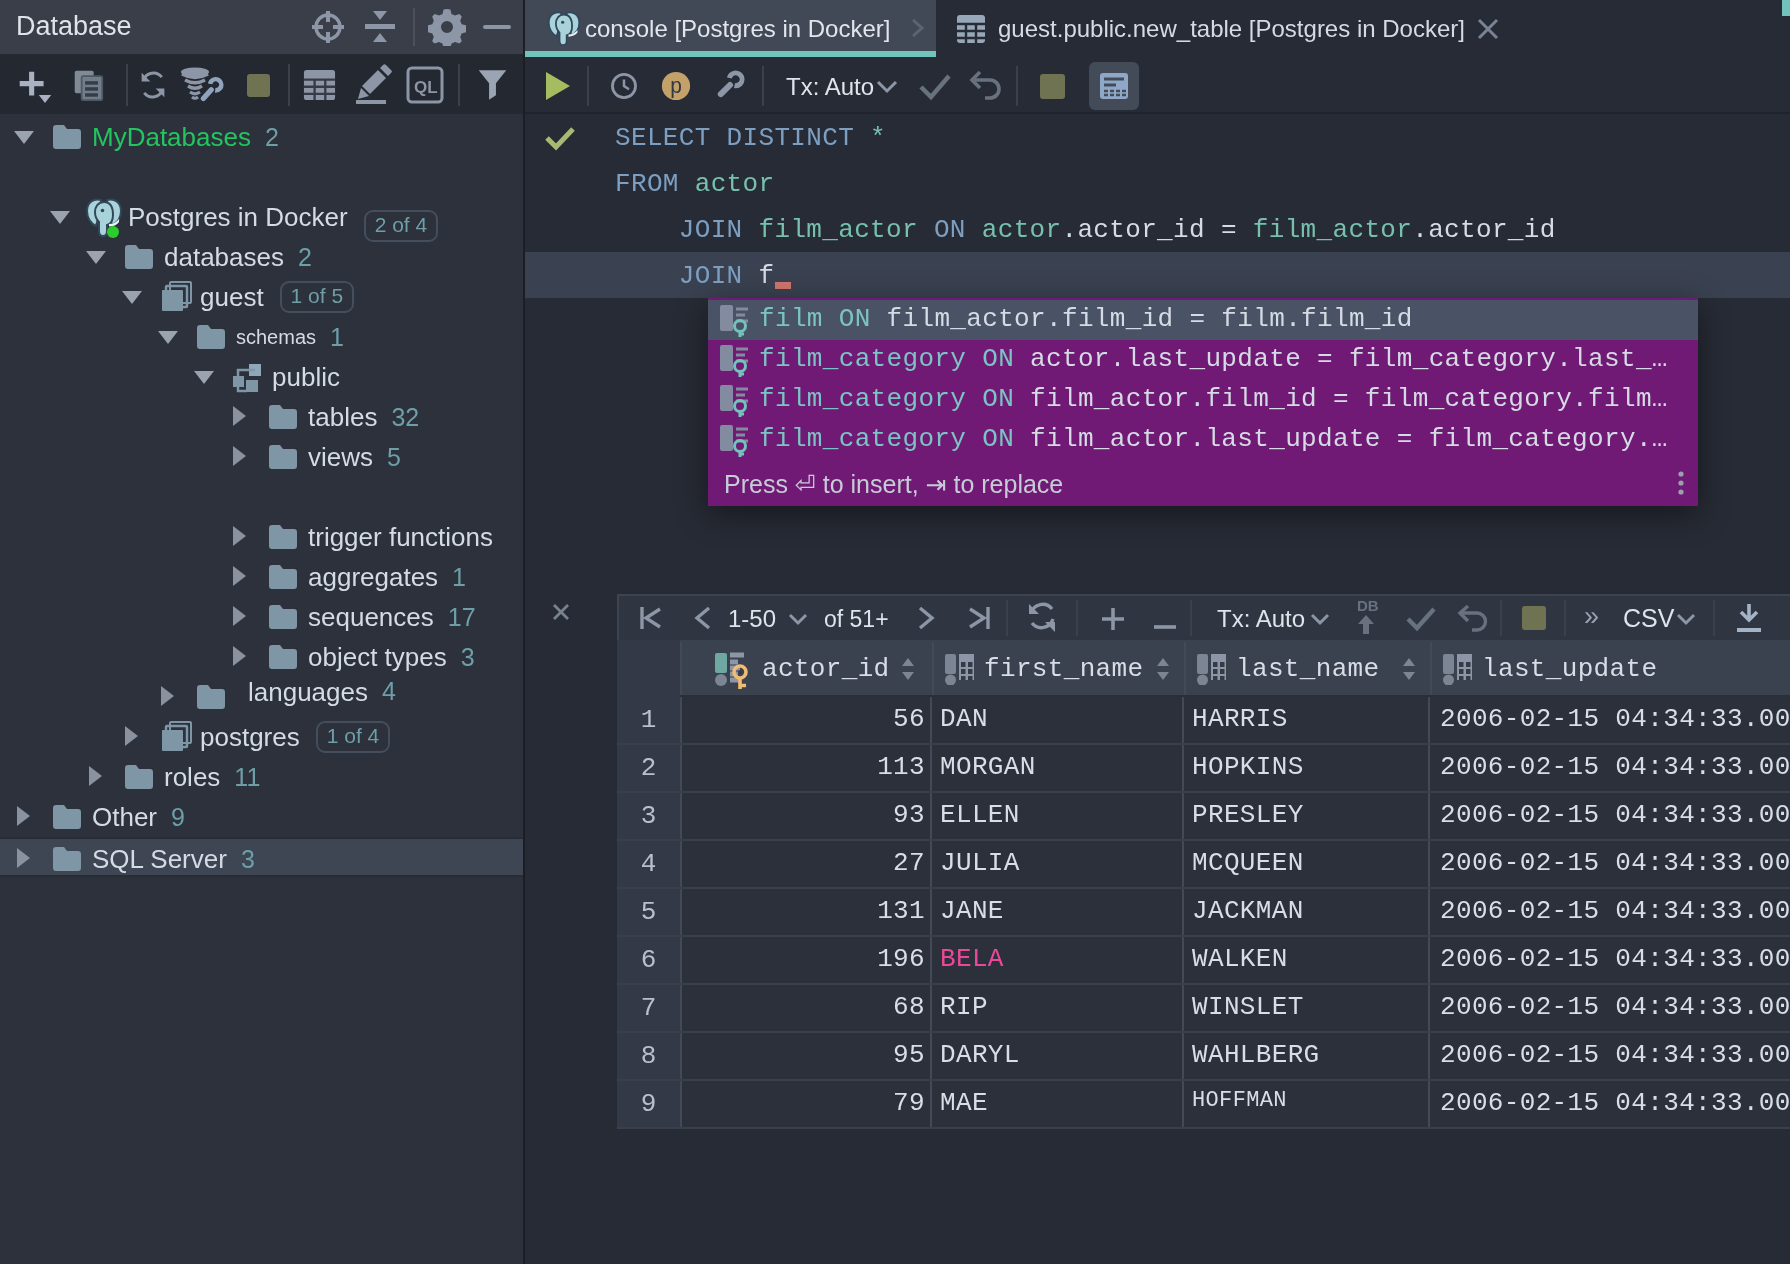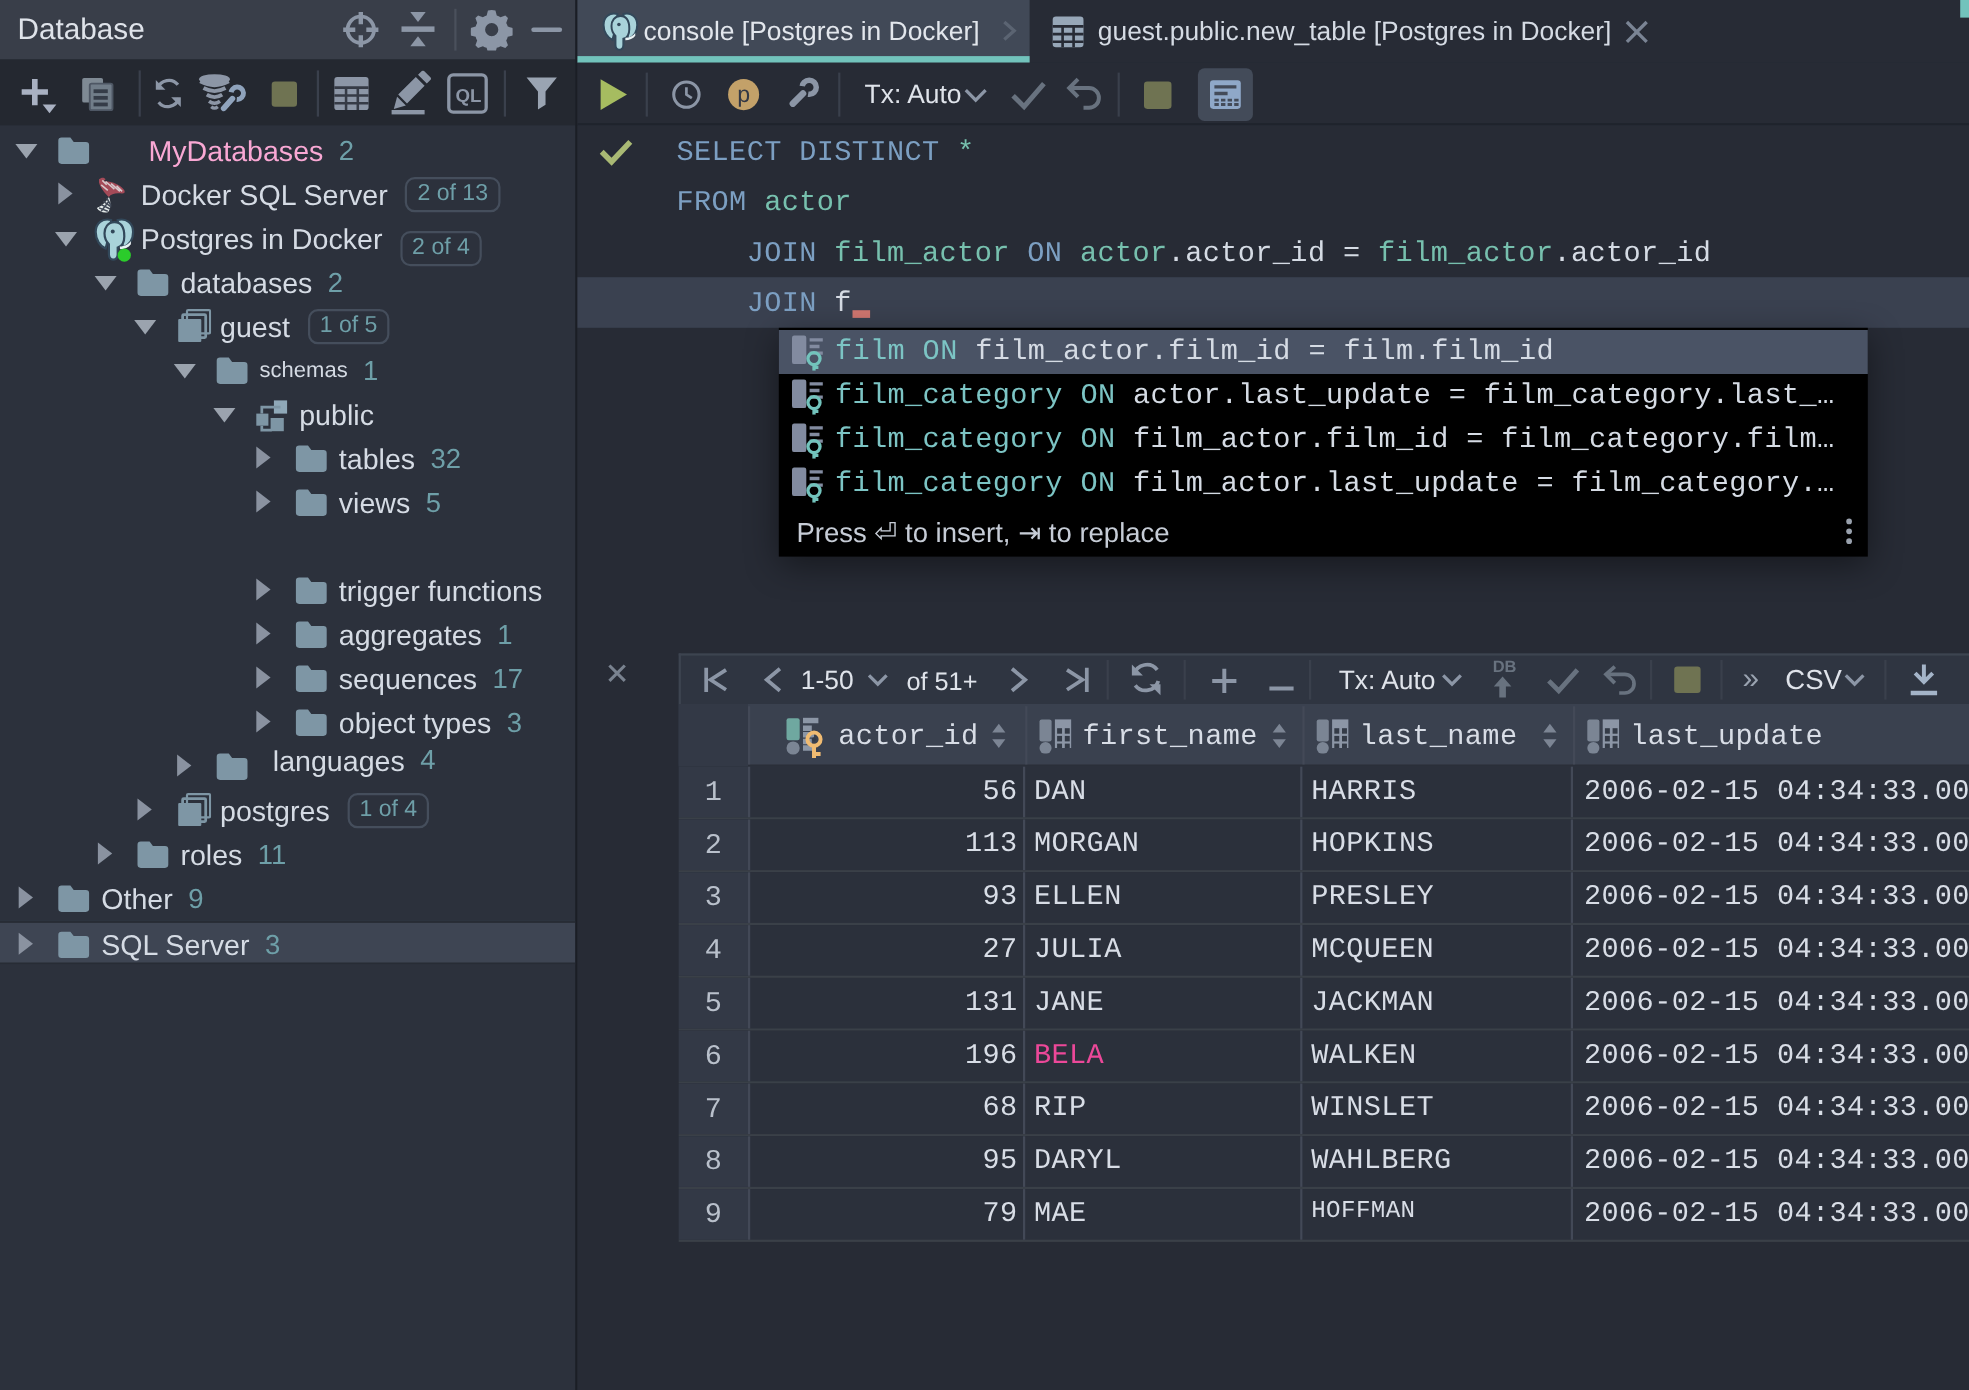--- a/index.html
+++ b/index.html
@@ -112,35 +112,22 @@
     </svg>
 </div>
 
 <div class="a" style="left:0;top:0;width:523px;height:1264px;overflow:hidden;">
     <div class="tree-row" style="top:117px;">
       <div class="arr-e" style="left:14px;"></div>
       <svg width="30" height="26" viewBox="0 0 30 26" style="position:absolute;left:52px;top:7px;">
         <path d="M1 4 a3 3 0 0 1 3-3 h8 l3 4 h11 a3 3 0 0 1 3 3 v14 a3 3 0 0 1-3 3 H4 a3 3 0 0 1-3-3 z" fill="#7E96A5"></path>
       </svg>
       <div style="position:absolute;left:92px;top:0;height:40px;display:flex;align-items:center;white-space:nowrap;">
-        <span style="font-size:26px;color:#f9a8d4;margin-left:43px;">MyDatabases</span>
+        <span style="font-size:26px;color:#22c55e;">MyDatabases</span>
         <span style="font-size:25px;color:#6E9FA8;margin-left:14px;">2</span>
-      </div>
-    </div>
-<div class="tree-row" style="top:157px;">
-      <div class="arr-c" style="left:53px;"></div>
-      <svg width="34" height="36" viewBox="0 0 34 36" style="position:absolute;left:86px;top:3px;">
-        <path d="M4 3 C6 1 9 1 10 3 L8 5 C14 4 24 8 27 13 C28 15 27 16 25 16 C20 15 15 16 13 19 C9 16 5 10 4 6 z" fill="#A44A58"></path>
-        <path d="M7 4 l4 4 M6 8 l6 5 M10 5 l8 7 M15 7 l8 7 M20 9 l5 5" stroke="#D8C8CC" stroke-width="1.4" fill="none"></path>
-        <path d="M13 19 C11 23 7 27 2 29 C4 32 8 34 12 33 C15 30 15 23 13 19 z" fill="#E5EBEA"></path>
-        <path d="M4 29 l8 3 M6 26 l8 4 M8 23 l7 5 M11 20 l4 7 M13 23 l-7 9" stroke="#424A58" stroke-width="1.4" fill="none"></path>
-      </svg>
-      <div style="position:absolute;left:128px;top:0;height:40px;display:flex;align-items:center;white-space:nowrap;">
-        <span style="font-size:26px;color:#D5DBE4;">Docker SQL Server</span>
-        <span style="font-size:21px;color:#6E9FA8;border:2px solid #454E5C;border-radius:9px;padding:1px 9px 3px;margin-left:16px;">2 of 13</span>
       </div>
     </div>
 <div class="tree-row" style="top:197px;">
       <div class="arr-e" style="left:50px;"></div>
       <svg width="40" height="42" viewBox="0 0 40 42" style="position:absolute;left:84px;top:0px;">
         <path d="M17 3 C9 1 3 6 3 14 C3 21 7 27 12 29 L16 14 z" fill="#A9D3DA" stroke="#32485A" stroke-width="2"></path>
         <path d="M23 3 C31 1 37 6 37 14 C37 21 33 26 28 28 L24 14 z" fill="#A9D3DA" stroke="#32485A" stroke-width="2"></path>
         <path d="M20 5 C14 5 11 10 11 15 C11 20 13 23 15 25 L15 34 C15 37 16.6 39 19 39 C21.4 39 23 37 23 34 L23 28 C27 27 29 23 29 18 C29 10 26 5 20 5 z" fill="#A9D3DA" stroke="#32485A" stroke-width="2"></path>
         <circle cx="18.5" cy="13.5" r="1.8" fill="#32485A"></circle>
         <path d="M25 27 C29 27 33 25 35 22 L35 25 C33 28 29 29.5 25 29.5 z" fill="#E9F2F4"></path>
@@ -401,21 +388,21 @@
  <svg width="32" height="26" viewBox="0 0 32 26">
       <path d="M3 13 l9 9 L29 4" stroke="#A9B974" stroke-width="5" fill="none"></path>
     </svg>
 </div>
 <div class="a mono" style="left:615px;top:123px;font-size:26px;white-space:pre;"><span class="kw">SELECT DISTINCT</span> <span class="nm">*</span></div>
 <div class="a mono" style="left:615px;top:169px;font-size:26px;white-space:pre;"><span class="kw">FROM</span> <span class="nm">actor</span></div>
 <div class="a mono" style="left:615px;top:215px;font-size:26px;white-space:pre;">    <span class="kw">JOIN</span> <span class="nm">film_actor</span> <span class="kw">ON</span> <span class="nm">actor</span><span class="wh">.actor_id = </span><span class="nm">film_actor</span><span class="wh">.actor_id</span></div>
 <div class="a mono" style="left:615px;top:261px;font-size:26px;white-space:pre;"><span>    </span><span class="kw">JOIN</span> <span class="wh">f</span></div>
 <div class="a" style="left:775px;top:282px;width:16px;height:7px;background:#D07670;"></div>
 
-<div class="a" style="left:708px;top:298px;width:990px;height:208px;background:#000000;box-shadow:0 8px 30px rgba(0,0,0,0.45);">
+<div class="a" style="left:708px;top:298px;width:990px;height:208px;background:#701a75;box-shadow:0 8px 30px rgba(0,0,0,0.45);">
 <div style="position:absolute;left:0;top:2px;width:990px;height:40px;background:#4A5365;">
       <svg width="34" height="34" viewBox="0 0 34 34" style="position:absolute;left:10px;top:3px;">
         <rect x="2" y="2" width="13" height="26" rx="2" fill="#828BA0"></rect>
         <path d="M18 6 h12 M18 12 h9 M18 18 h12" stroke="#828BA0" stroke-width="3"></path>
         <circle cx="22" cy="23" r="5.5" fill="none" stroke="#72C3BC" stroke-width="3"></circle>
         <path d="M22 28 v6 m0-3 h4" stroke="#72C3BC" stroke-width="3"></path>
       </svg>
       <div class="mono" style="position:absolute;left:51px;top:4px;font-size:26px;white-space:pre;"><span class="cy">film</span> <span class="cy">ON</span> <span class="wh">film_actor.film_id = film.film_id</span></div>
     </div>
 <div style="position:absolute;left:0;top:42px;width:990px;height:40px;">

